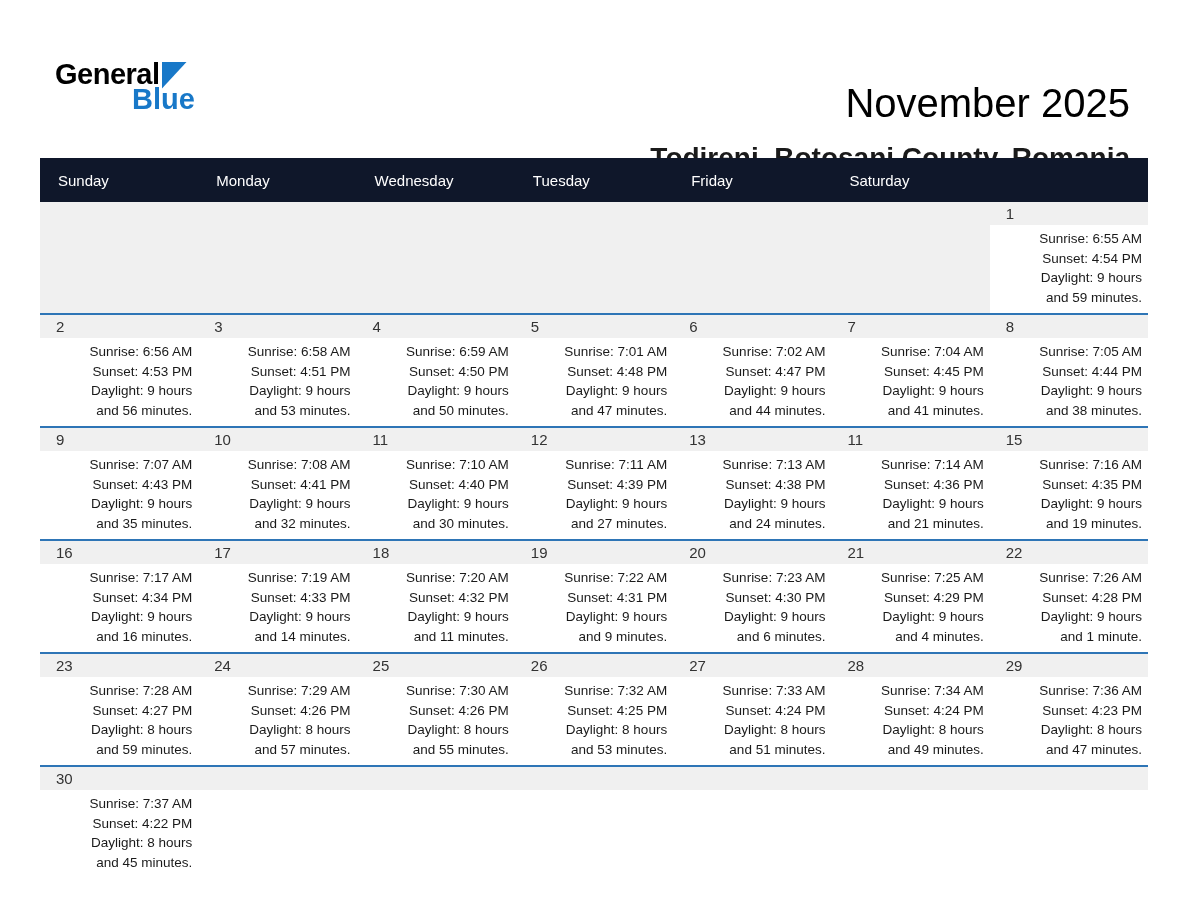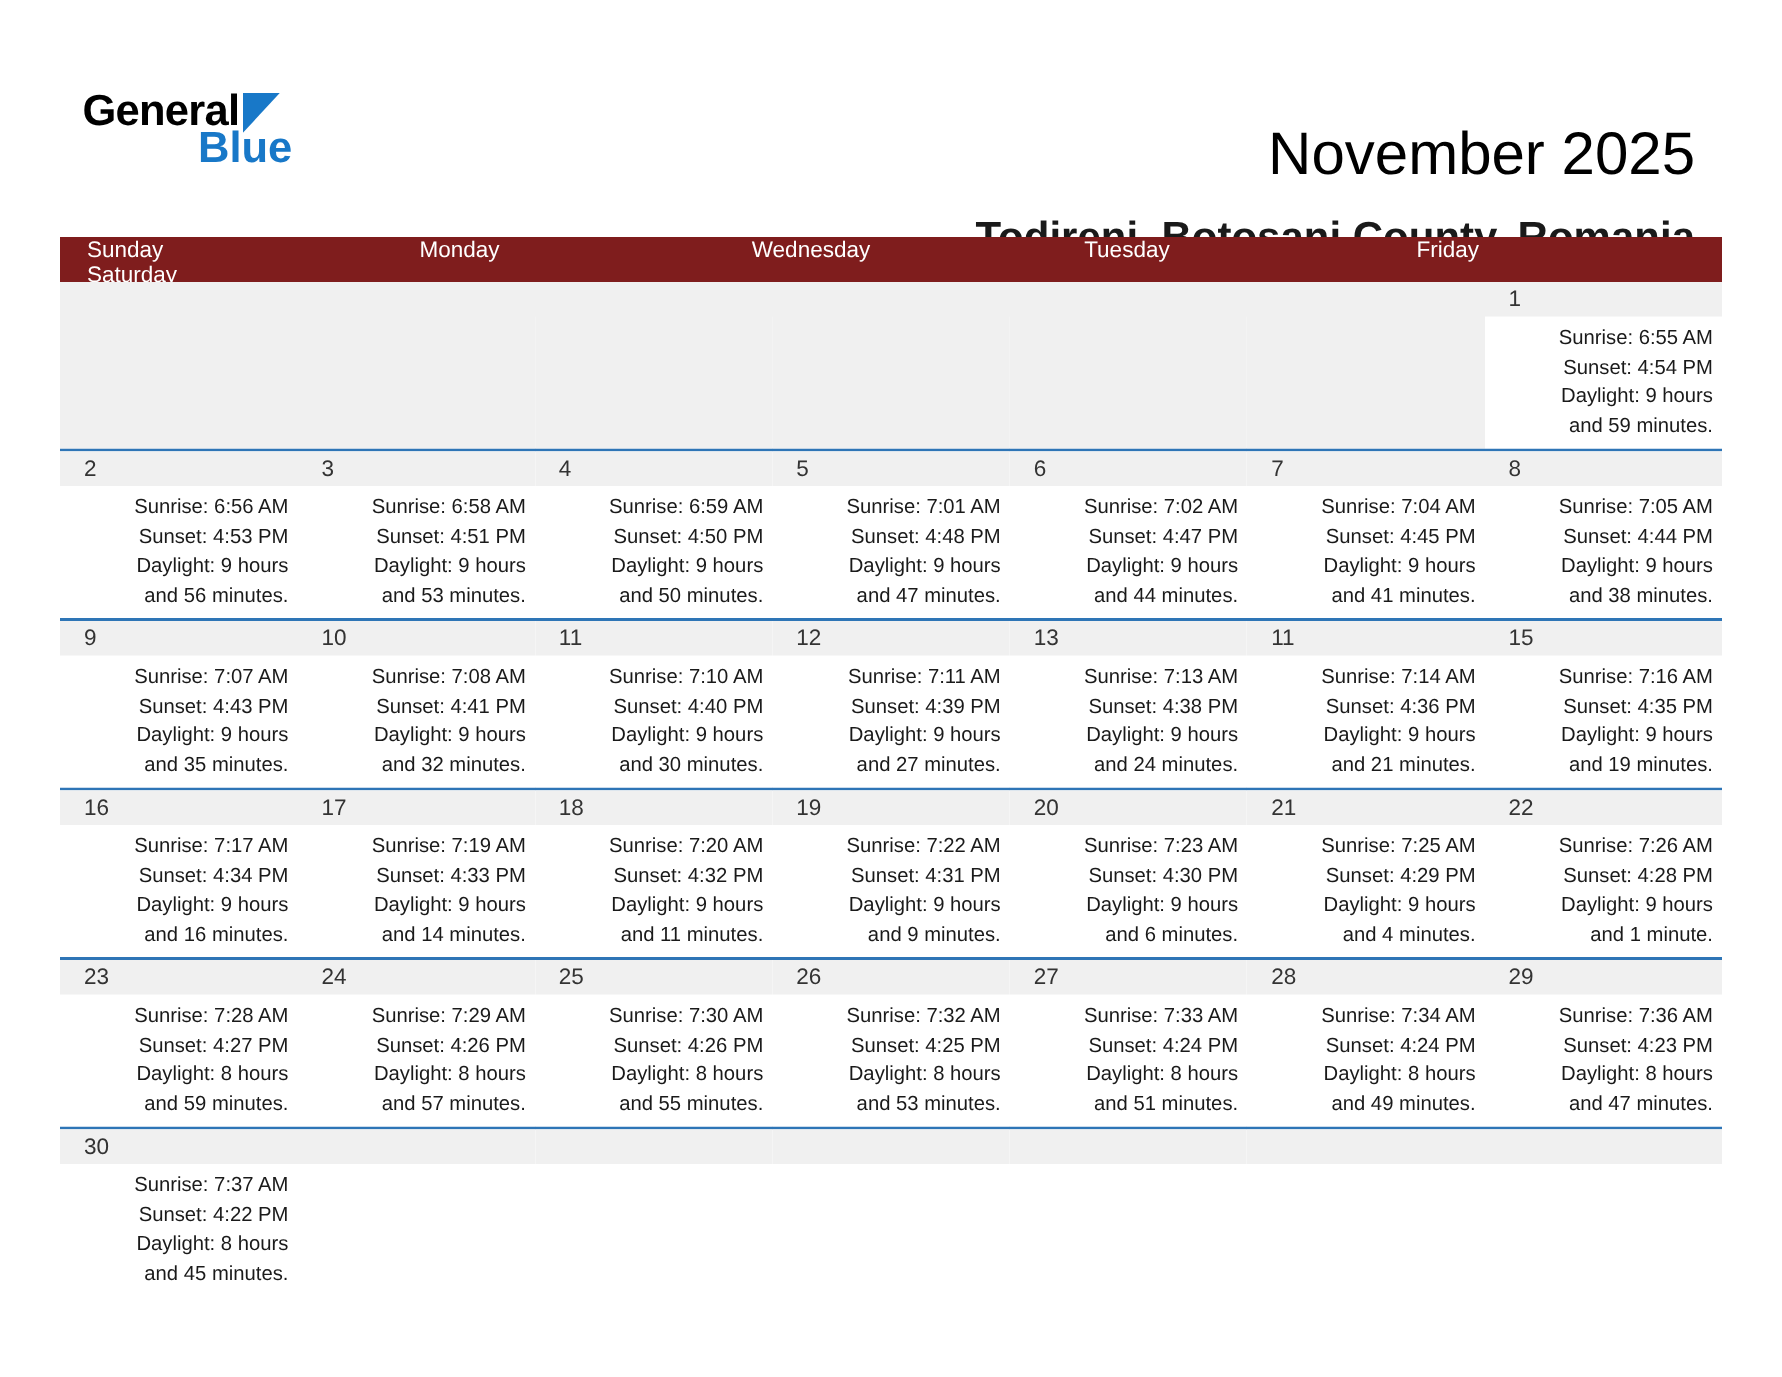--- a/index.html
+++ b/index.html
@@ -20,22 +20,22 @@
   .logo-blue { display: block; font-size: 29px; font-weight: 700; color: #1878C8; line-height: 1; margin: -4px 0 0 77px; }
 
   
   .titles { position: absolute; top: 58px; right: 58px; text-align: right; margin-top: 21px; }
   .page-title { margin: 0; font-size: 40px; font-weight: 400; color: #000; line-height: 1.2; }
   .page-subtitle { margin: 14px 0 0 0; font-size: 28px; font-weight: 700; color: #1a1a1a; line-height: 1.2; }
 
   
   .calendar { position: absolute; top: 158px; left: 40px; width: 1108px; }
   .weekday-row {
-    display: grid; grid-template-columns: repeat(5, 1fr);
-    background: #7f1d1d; height: 30px;
+    display: grid; grid-template-columns: repeat(7, 1fr);
+    background: #0f172a; height: 44px;
   }
   .weekday-cell { color: #ffffff; font-size: 15px; display: flex; align-items: center; padding-left: 18px; }
 
   .week-row {
     display: grid; grid-template-columns: repeat(7, 1fr);
     min-height: 110px; background: #ffffff;
   }
   .week-row + .week-row { border-top: 2px solid #2E75B6; }
 
   .day-cell { background: #ffffff; }

